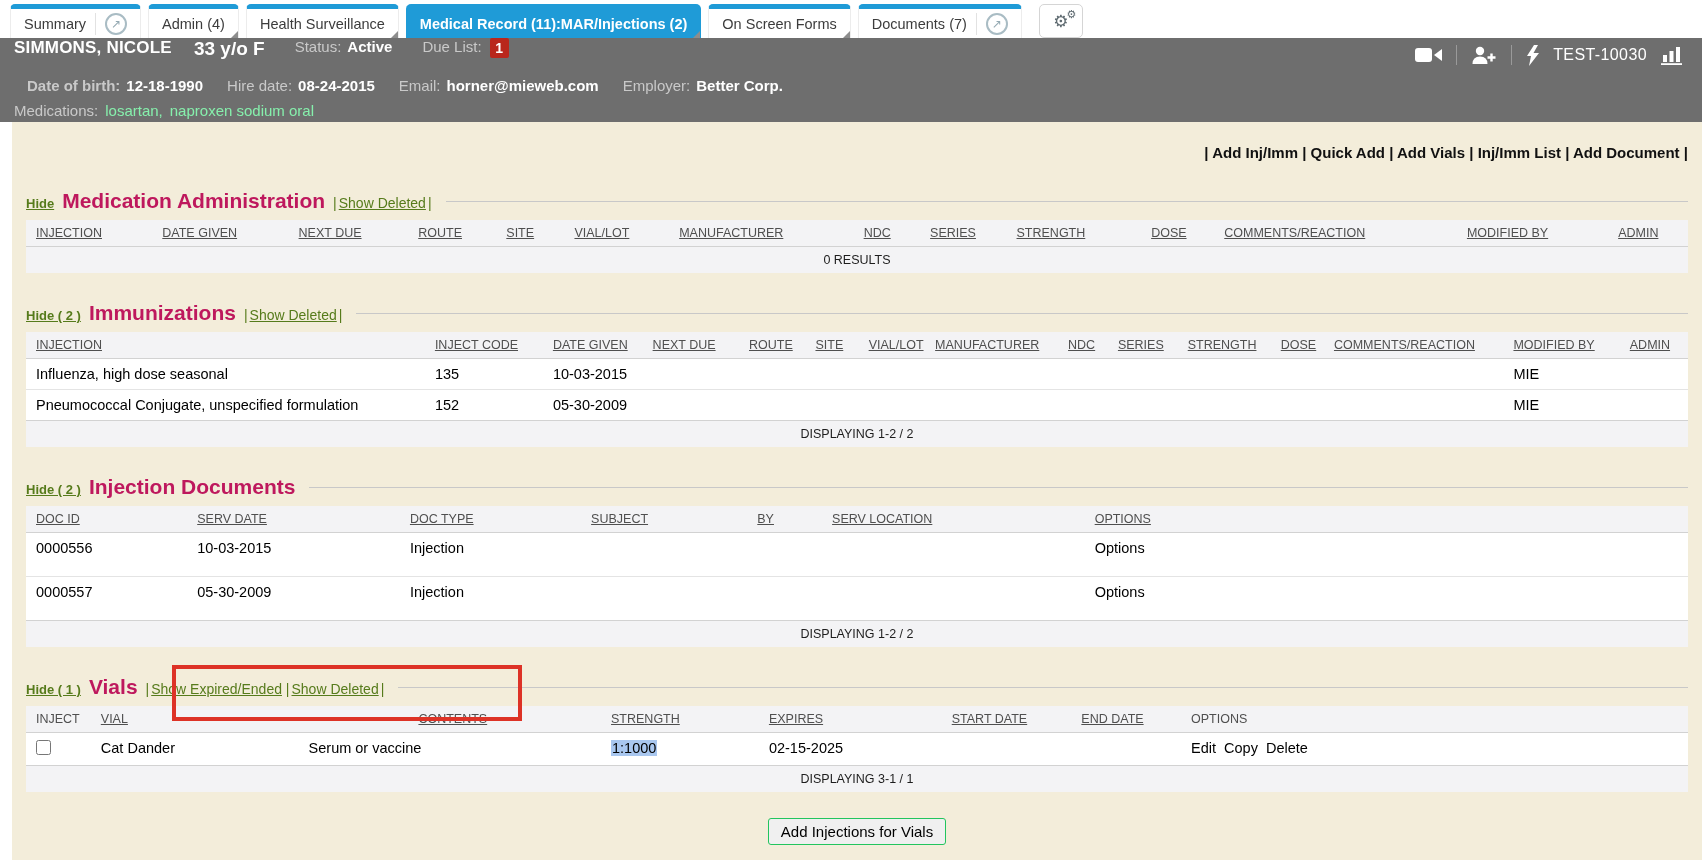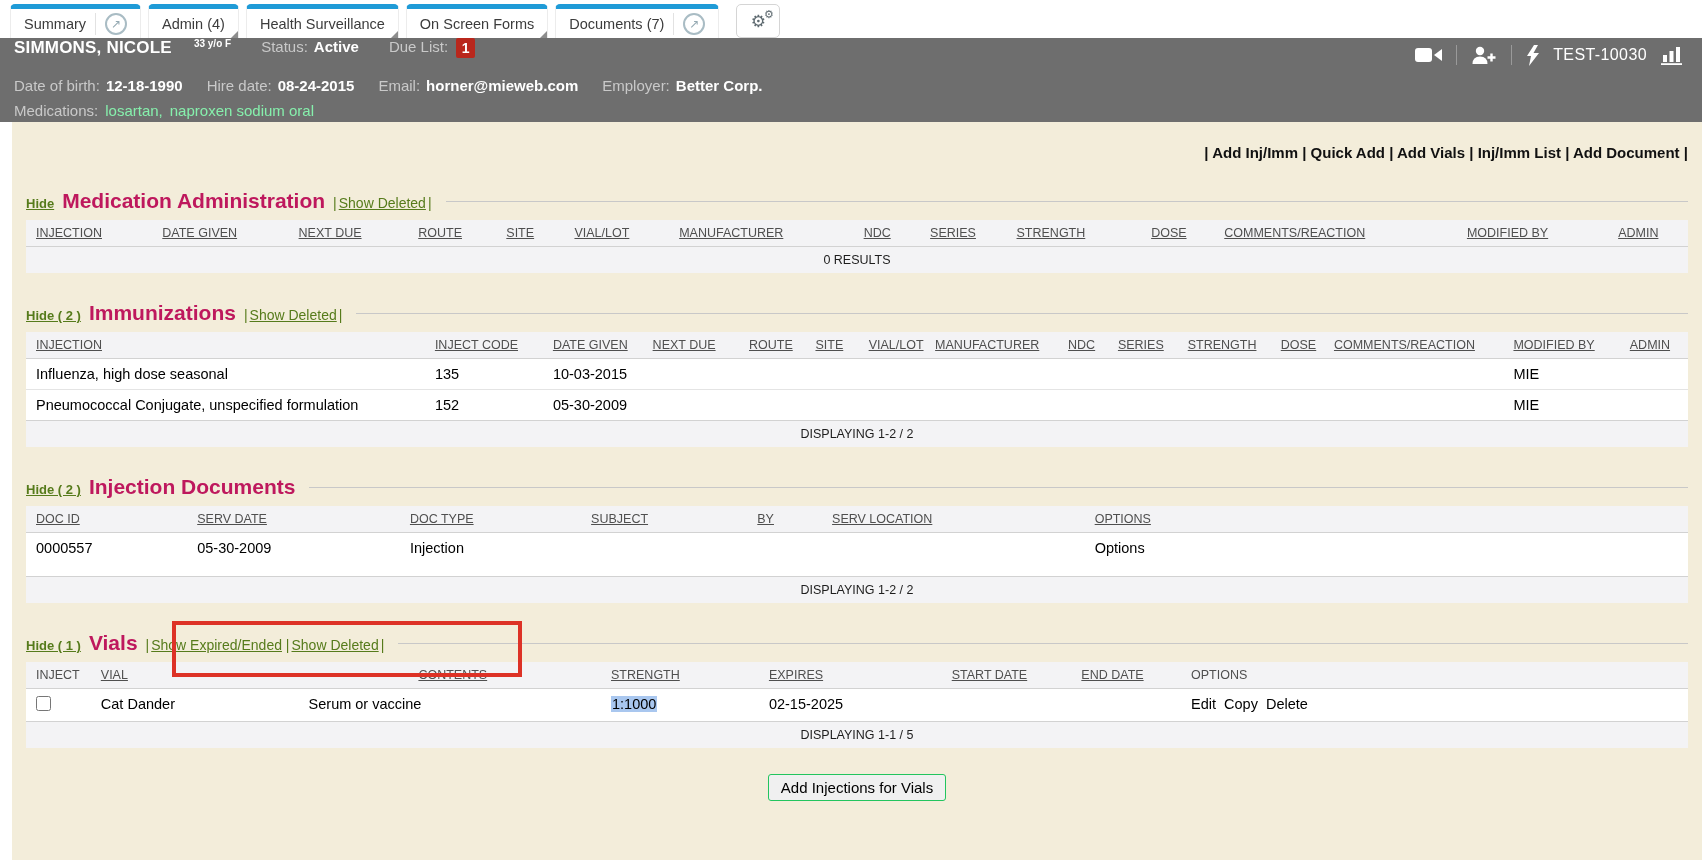--- a/index.html
+++ b/index.html
@@ -19,30 +19,30 @@
             font-size:12px; line-height:18px; text-align:center; display:inline-block; }
   .gearbtn { height:34px; width:44px; background:#fff; border:1px solid #d5d5d5; border-radius:5px;
              display:flex; align-items:center; justify-content:center; margin-left:10px; cursor:pointer; align-self:center; margin-top:4px; }
   .gears { color:#5e6a70; font-size:17px; line-height:1; position:relative; }
   .gear-small { font-size:11px; position:absolute; top:-4px; right:-8px; }
 
   
   .pheader { background:#6e6e6e; color:#fff; height:84px; padding:0 18px 0 14px; }
   .prow1 { height:34px; display:flex; font-size:15px; }
   .pname { font-size:17px; font-weight:bold; letter-spacing:.2px; }
-  .page { font-size:10px; font-weight:bold; margin-left:22px; }
+  .page { font-size:19px; font-weight:bold; margin-left:22px; }
   .plabel { color:#c9c9c9; margin-left:30px; }
   .pvalue { font-weight:bold; margin-left:6px; }
   .badge { background:#b9271c; color:#fff; font-weight:bold; font-size:14px; min-width:19px; height:20px;
            display:inline-flex; align-items:center; justify-content:center; padding:0 4px; border-radius:2px; margin-left:8px; }
   .pright { margin-left:auto; display:flex; align-items:center; gap:14px; }
   .vdiv { width:1px; height:20px; background:#9a9a9a; }
   .chartid { font-size:16px; letter-spacing:.4px; }
   .prow2 { height:26px; display:flex; align-items:center; font-size:15px; }
-  .prow2 .plabel:first-child { margin-left:0; }
+  .prow2 .plabel:first-child { margin-left:13px;font-weight:bold; }
   .prow2 .plabel { margin-left:24px; }
   .prow3 { height:24px; display:flex; align-items:center; font-size:15px; }
   .medlink { color:#86efac; margin-left:7px; text-decoration:none; }
 
   
   .content { background:#f3edda; height:738px; padding:0 14px;margin-left:12px; }
   .alinks { padding-top:22px; text-align:right; font-size:15px; font-weight:bold; color:#111; }
   .alinks a { color:#111; text-decoration:none; cursor:pointer; }
   .alinks a::before { content:"| "; font-weight:bold; }
   .alinks a:last-child::after { content:" |"; font-weight:bold; }
@@ -95,20 +95,23 @@
     <div class="tab">
       <span>Summary</span>
       <span class="tab-divider"></span>
       <span class="popout">↗</span>
     </div>
     <div class="tab fold">
       <span>Admin (4)</span>
     </div>
     <div class="tab fold">
       <span>Health Surveillance</span>
+    </div>
+    <div class="tab active fold">
+      <span>Medical Record (11):MAR/Injections (2)</span>
     </div>
     <div class="tab fold">
       <span>On Screen Forms</span>
     </div>
     <div class="tab">
       <span>Documents (7)</span>
       <span class="tab-divider"></span>
       <span class="popout">↗</span>
     </div>
     <div class="gearbtn">
@@ -333,20 +336,29 @@
           <th><span>SERV DATE</span></th>
           <th><span>DOC TYPE</span></th>
           <th><span>SUBJECT</span></th>
           <th><span>BY</span></th>
           <th><span>SERV LOCATION</span></th>
           <th><span>OPTIONS</span></th>
         </tr>
           </thead>
         <tbody>
           <tr class="body-row tall">
+            <td>0000556</td>
+            <td>10-03-2015</td>
+            <td>Injection</td>
+            <td></td>
+            <td></td>
+            <td></td>
+            <td class="opt-low rowlink">Options</td>
+          </tr>
+          <tr class="body-row tall">
             <td>0000557</td>
             <td>05-30-2009</td>
             <td>Injection</td>
             <td></td>
             <td></td>
             <td></td>
             <td class="opt-low rowlink">Options</td>
           </tr>
           <tr>
             <td class="footer" colspan="7">DISPLAYING 1-2 / 2</td>
@@ -398,21 +410,21 @@
             <td>02-15-2025</td>
             <td></td>
             <td></td>
             <td class="opt-links">
               <span>Edit</span>
               <span>Copy</span>
               <span>Delete</span>
             </td>
           </tr>
           <tr>
-            <td class="footer" colspan="8">DISPLAYING 1-1 / 5</td>
+            <td class="footer" colspan="8">DISPLAYING 3-1 / 1</td>
           </tr>
         </tbody>
       </table>
     </div>
 
     <div class="btn-row">
       <button class="push-btn">Add Injections for Vials</button>
     </div>
 
   </div>

